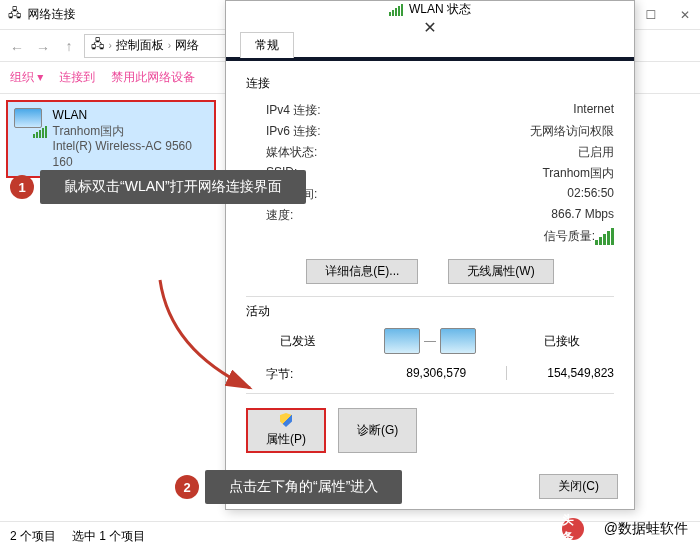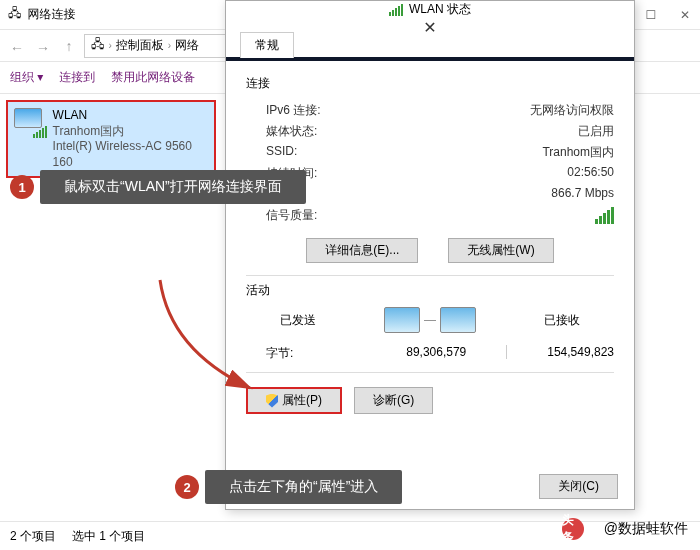--- a/index.html
+++ b/index.html
@@ -9,21 +9,21 @@
 .explorer { position: absolute; top: 0; left: 0; right: 0; bottom: 0; background: #fff; }
 .titlebar { height: 30px; background: #fff; border-bottom: 1px solid #e5e5e5; display: flex; align-items: center; padding: 0 8px; justify-content: space-between; }
 .titlebar-left { display: flex; align-items: center; gap: 6px; }
 .titlebar-right { display: flex; gap: 20px; }
 .win-btn { width: 14px; height: 14px; display: flex; align-items: center; justify-content: center; color: #666; }
 .nav-bar { height: 32px; display: flex; align-items: center; padding: 2px 6px; gap: 4px; border-bottom: 1px solid #e5e5e5; }
 .nav-arrow { width: 22px; height: 22px; display: flex; align-items: center; justify-content: center; color: #999; font-size: 14px; }
 .nav-path { display: flex; align-items: center; gap: 4px; border: 1px solid #ccc; flex: 0 0 auto; padding: 2px 6px; height: 24px; width: 160px; }
 .chev { color: #888; font-size: 10px; }
 .toolbar { height: 32px; display: flex; align-items: center; padding: 4px 10px; gap: 16px; border-bottom: 1px solid #e5e5e5; }
-.tool-item { color: #701a75; }
+.tool-item { color: #ec4899; }
 .content { padding: 6px; }
 .conn-item { width: 210px; border: 2px solid #d62424; background: #cce8ff; padding: 6px; display: flex; gap: 8px; }
 .conn-icon { width: 32px; height: 28px; position: relative; }
 .monitor { width: 28px; height: 20px; background: linear-gradient(#4aa8e8,#c8e8ff); border: 1px solid #888; border-radius: 2px; }
 .sig-bars { position: absolute; bottom: -2px; right: -2px; display: flex; gap: 1px; align-items: flex-end; }
 .sig-bars span { width: 2px; background: #3a9c3a; }
 .sig-bars span:nth-child(1){height:4px}.sig-bars span:nth-child(2){height:6px}.sig-bars span:nth-child(3){height:8px}.sig-bars span:nth-child(4){height:10px}.sig-bars span:nth-child(5){height:12px}
 .conn-text { line-height: 1.3; }
 .conn-sub { color: #555; }
 .statusbar { position: absolute; bottom: 0; left: 0; right: 0; height: 24px; border-top: 1px solid #e5e5e5; display: flex; align-items: center; padding: 14px 10px; gap: 16px; background: #fff; }
@@ -33,27 +33,27 @@
 .dlg-title { height: 30px; display: flex; align-items: center; justify-content: space-between; padding: 0 8px; flex-direction: column; }
 .dlg-title-left { display: flex; align-items: center; gap: 6px; }
 .dlg-close { font-size: 16px; color: #333; padding: 0 6px; }
 .tabs { display: flex; border-bottom: 4px solid #0f172a; padding: 0 14px; }
 .tab { padding: 4px 14px; border: 1px solid #ccc; border-bottom: none; background: #fff; position: relative; top: 1px; }
 .dlg-body { padding: 10px 20px; }
 .section-title { margin: 4px 0 8px; }
 .field-row { display: flex; justify-content: space-between; padding: 2px 0 2px 20px; }
 .field-label { color: #333; }
 .field-val { color: #333; }
-.sig-quality { display: flex; justify-content: space-between; padding: 2px 0 2px 20px; align-items: flex-end; }
+.sig-quality { display: flex; justify-content: flex-end; padding: 2px 0 2px 20px; align-items: flex-end; }
 .quality-bars { display: flex; gap: 1px; align-items: flex-end; }
 .quality-bars span { width: 3px; background: #3a9c3a; }
 .quality-bars span:nth-child(1){height:5px}.quality-bars span:nth-child(2){height:8px}.quality-bars span:nth-child(3){height:11px}.quality-bars span:nth-child(4){height:14px}.quality-bars span:nth-child(5){height:17px}
 .btn-row { display: flex; gap: 30px; justify-content: center; margin: 12px 0; }
 .btn { border: 1px solid #adadad; background: #e1e1e1; padding: 3px 18px; font-size: 12px; cursor: pointer; }
-.btn.highlight { border: 2px solid #d62424; }
+.btn.highlight { border: 2px solid #d62424; flex-direction: column; }
 .divider { border-top: 1px solid #ddd; margin: 6px 0; }
 .activity { display: flex; align-items: center; justify-content: space-around; margin: 8px 0; }
 .act-monitors { display: flex; align-items: center; gap: 4px; }
 .act-mon { width: 36px; height: 26px; background: linear-gradient(#6ab8e8,#d4eefb); border: 1px solid #888; border-radius: 2px; }
 .bytes-row { display: flex; justify-content: space-between; padding: 4px 0 4px 20px; }
 .bytes-vals { display: flex; gap: 40px; }
 .sep { width: 1px; height: 14px; background: #ccc; }
 .action-row { display: flex; gap: 12px; margin: 14px 0 0 0px; }
 .btn-shield { display: flex; align-items: center; gap: 4px; }
 .shield { width: 12px; height: 14px; background: linear-gradient(135deg,#ffd040 50%,#4080e0 50%); clip-path: polygon(50% 0,100% 15%,100% 60%,50% 100%,0 60%,0 15%); }
@@ -136,20 +136,24 @@
       <span>WLAN 状态</span>
     </div>
     <span class="dlg-close">✕</span>
   </div>
   <div class="tabs">
     <div class="tab">常规</div>
   </div>
   <div class="dlg-body">
     <div class="section-title">连接</div>
     <div class="field-row">
+        <span class="field-label">IPv4 连接:</span>
+        <span class="field-val">Internet</span>
+      </div>
+    <div class="field-row">
         <span class="field-label">IPv6 连接:</span>
         <span class="field-val">无网络访问权限</span>
       </div>
     <div class="field-row">
         <span class="field-label">媒体状态:</span>
         <span class="field-val">已启用</span>
       </div>
     <div class="field-row">
         <span class="field-label">SSID:</span>
         <span class="field-val">Tranhom国内</span>

